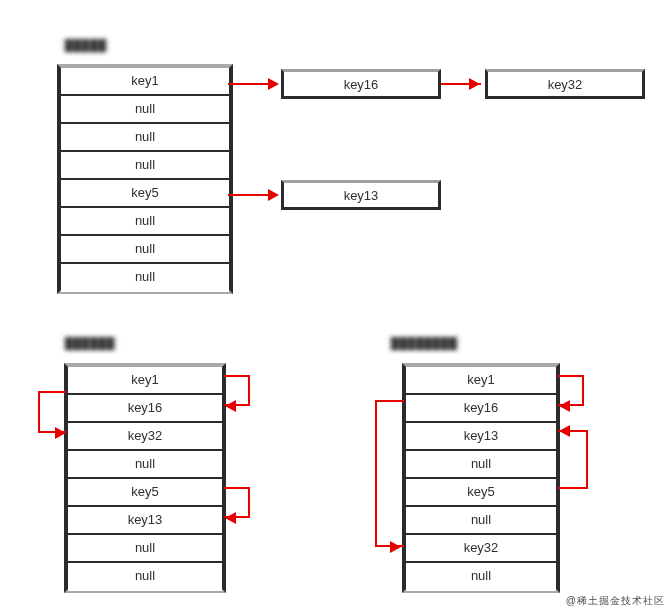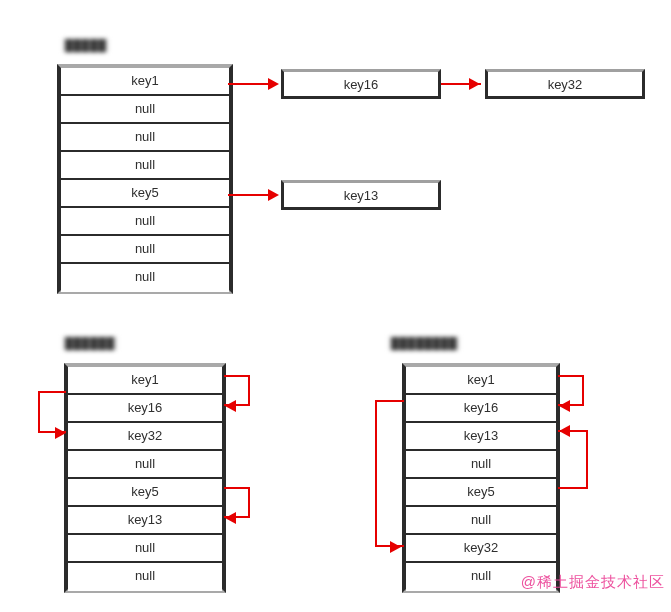--- a/index.html
+++ b/index.html
@@ -100,23 +100,23 @@
     position: absolute;
     box-sizing: border-box;
     border: 2px solid #e60000;
     border-right: none;
   }
 
   
   .watermark {
     position: absolute;
     right: 6px;
-    bottom: 20px;
-    font-size: 15px;
-    color: #ec4899;
+    bottom: 4px;
+    font-size: 10px;
+    color: #404040;
     letter-spacing: 1px;
     opacity: 0.95;
     white-space: nowrap;
     user-select: none;
   }
 </style>
 </head>
 <body>
 
 <div class="canvas">

